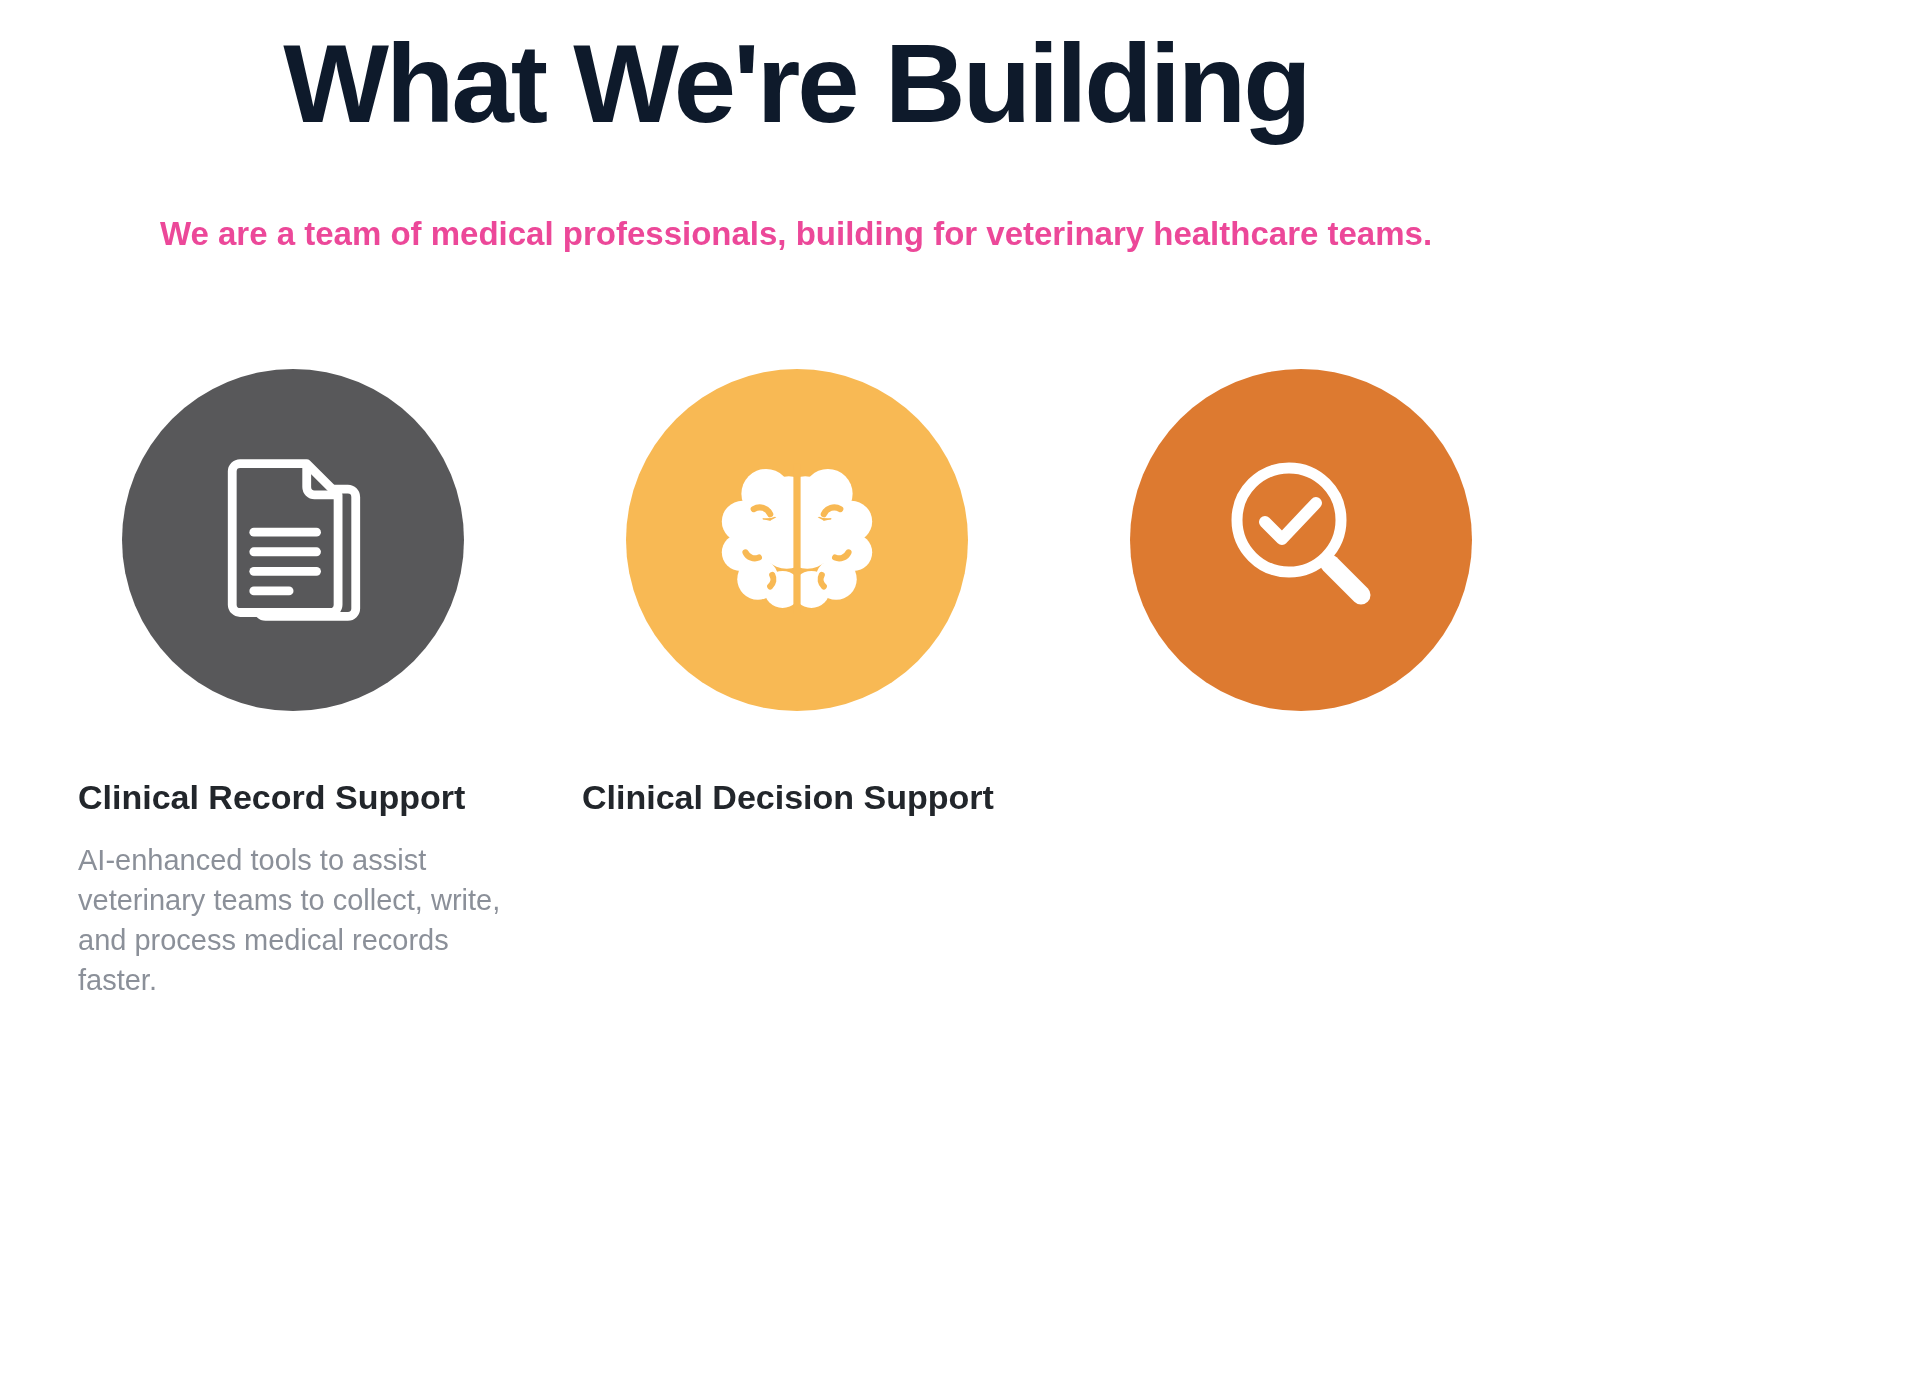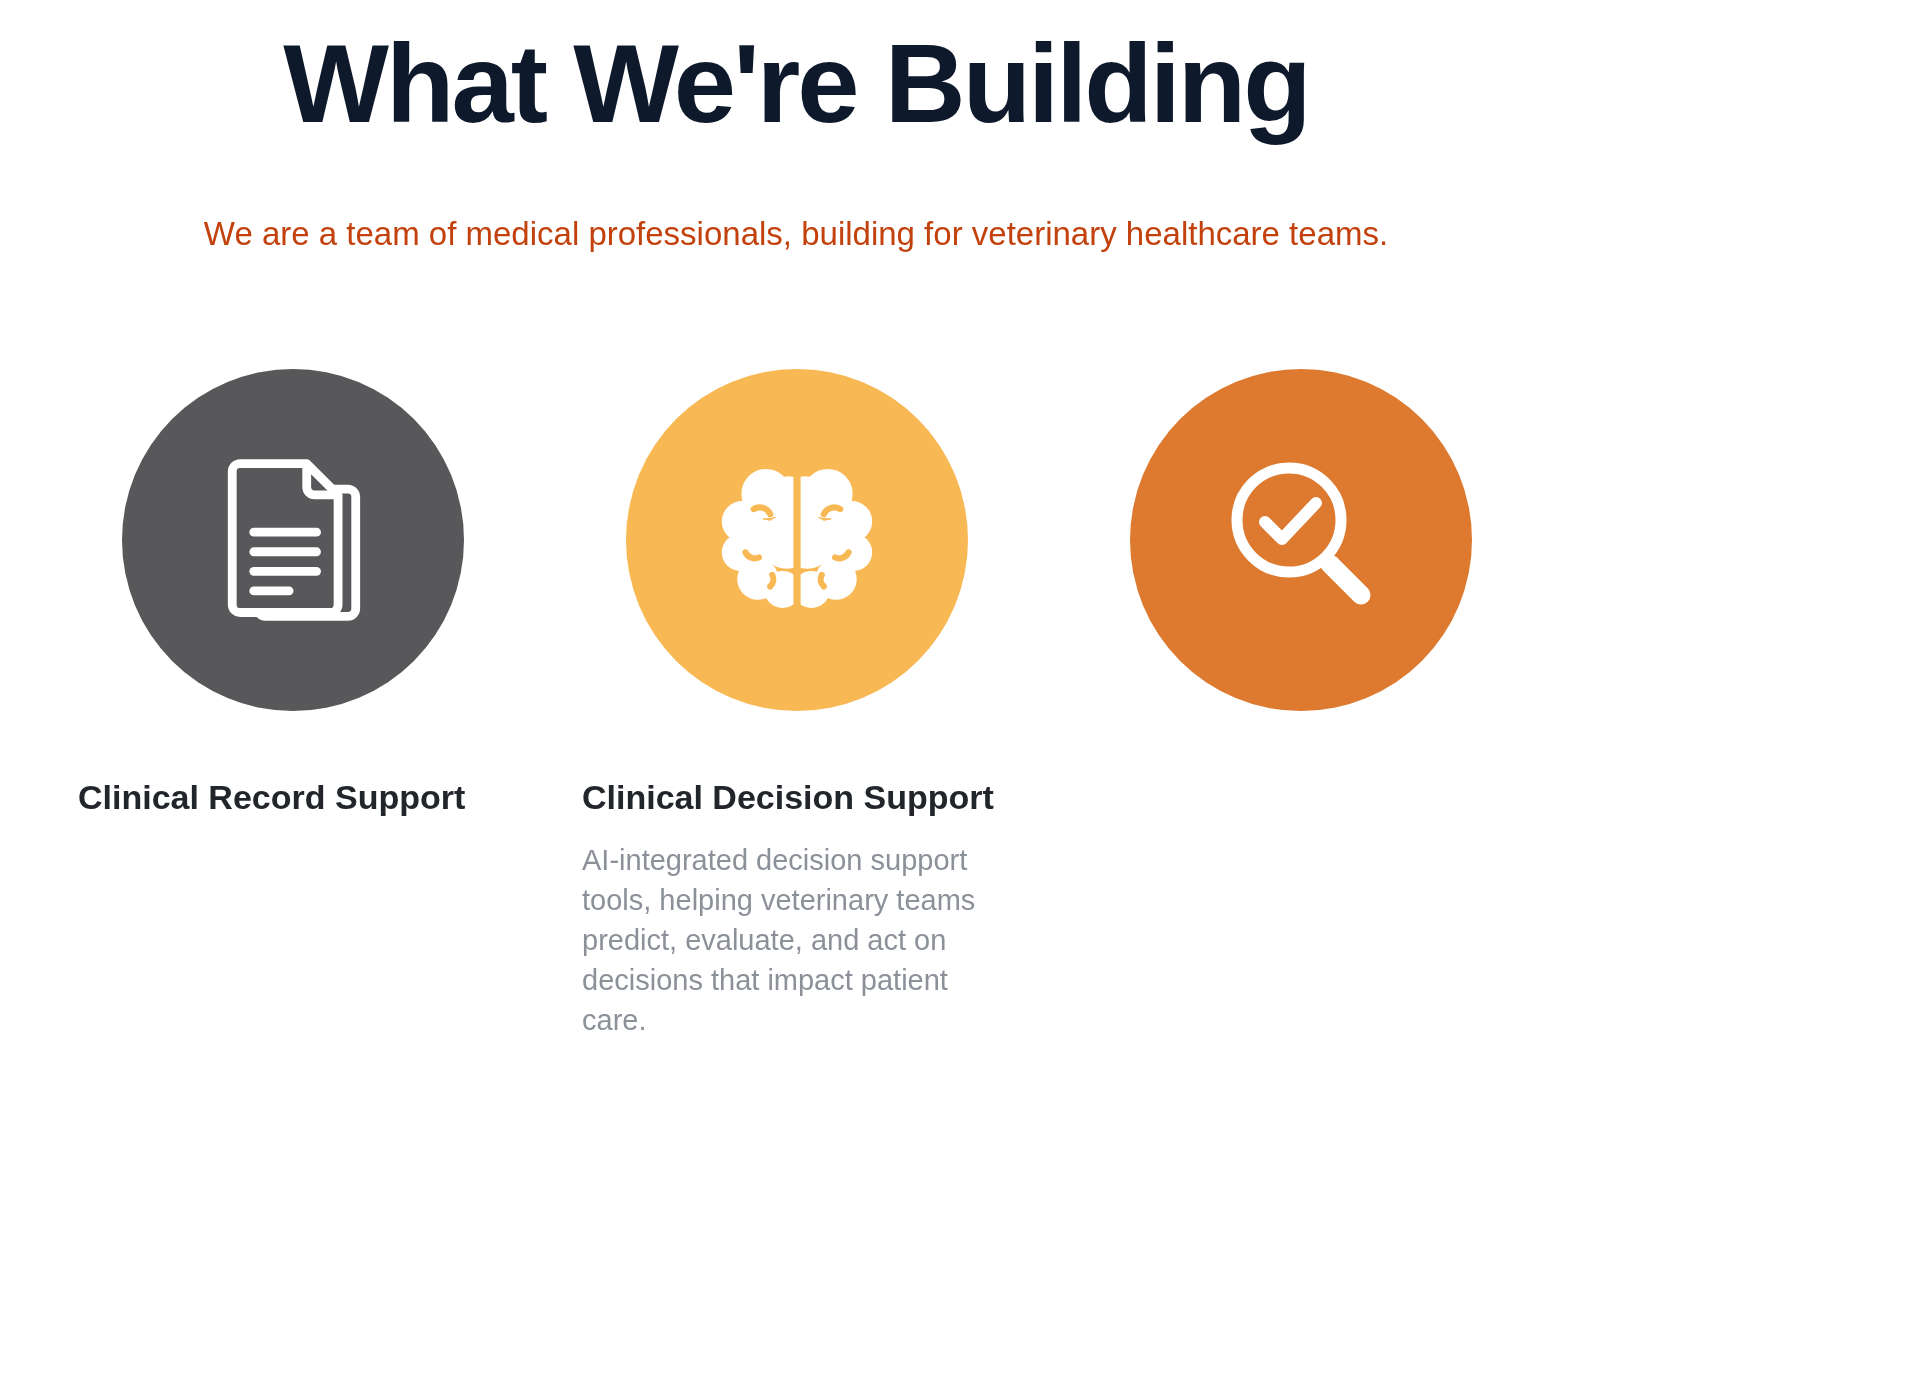--- a/index.html
+++ b/index.html
@@ -28,22 +28,22 @@
     line-height: 1.18;
     font-weight: 800;
     letter-spacing: -3px;
     color: #0e1a2b;
   }
   .subtitle {
     margin: 62px 0 0 0;
     text-align: center;
     font-size: 33px;
     line-height: 1.35;
-    font-weight: 400;
-    color: #c2410c;
+    font-weight: 700;
+    color: #ec4899;
   }
   .cards {
     display: flex;
     gap: 74px;
     margin-top: 112px;
   }
   .card {
     width: 430px;
     flex: 0 0 430px;
   }
@@ -94,20 +94,21 @@
 
             <path d="M114 22 v24 a8 8 0 0 0 8 8 h24" fill="none" stroke="#ffffff" stroke-width="9" stroke-linejoin="round"></path>
 
             <line x1="60" y1="92" x2="124" y2="92" stroke="#ffffff" stroke-width="9" stroke-linecap="round"></line>
             <line x1="60" y1="112" x2="124" y2="112" stroke="#ffffff" stroke-width="9" stroke-linecap="round"></line>
             <line x1="60" y1="132" x2="124" y2="132" stroke="#ffffff" stroke-width="9" stroke-linecap="round"></line>
             <line x1="60" y1="152" x2="96" y2="152" stroke="#ffffff" stroke-width="9" stroke-linecap="round"></line>
           </svg>
         </div>
         <h3 class="card-title">Clinical Record Support</h3>
+        <p class="card-desc">AI-enhanced tools to assist veterinary teams to collect, write, and process medical records faster.</p>
       </div>
 
       <div class="card">
         <div class="circle" style="background: rgb(248, 185, 84); color: rgb(248, 185, 84);">
           <svg viewBox="0 0 200 200" width="206" height="206" aria-hidden="true">
             <g fill="#ffffff">
 
               <circle cx="70" cy="55" r="24"></circle>
               <circle cx="47" cy="82" r="20"></circle>
               <circle cx="45" cy="112" r="18"></circle>
@@ -133,21 +134,20 @@
               <path d="M58 70 a11 11 0 0 1 16 5"></path>
               <path d="M50 112 a10 10 0 0 0 13 5"></path>
               <path d="M76 134 a9 9 0 0 1 -2 11"></path>
               <path d="M142 70 a11 11 0 0 0 -16 5"></path>
               <path d="M150 112 a10 10 0 0 1 -13 5"></path>
               <path d="M124 134 a9 9 0 0 0 2 11"></path>
             </g>
           </svg>
         </div>
         <h3 class="card-title">Clinical Decision Support</h3>
-        <p class="card-desc">AI-integrated decision support tools, helping veterinary teams predict, evaluate, and act on decisions that impact patient care.</p>
       </div>
 
       <div class="card">
         <div class="circle" style="background: rgb(221, 122, 48); color: rgb(221, 122, 48);">
           <svg viewBox="0 0 200 200" width="200" height="200" aria-hidden="true">
 
             <circle cx="88" cy="80" r="52" fill="none" stroke="#ffffff" stroke-width="11"></circle>
 
             <line x1="129" y1="124" x2="160" y2="155" stroke="#ffffff" stroke-width="19" stroke-linecap="round"></line>
 

